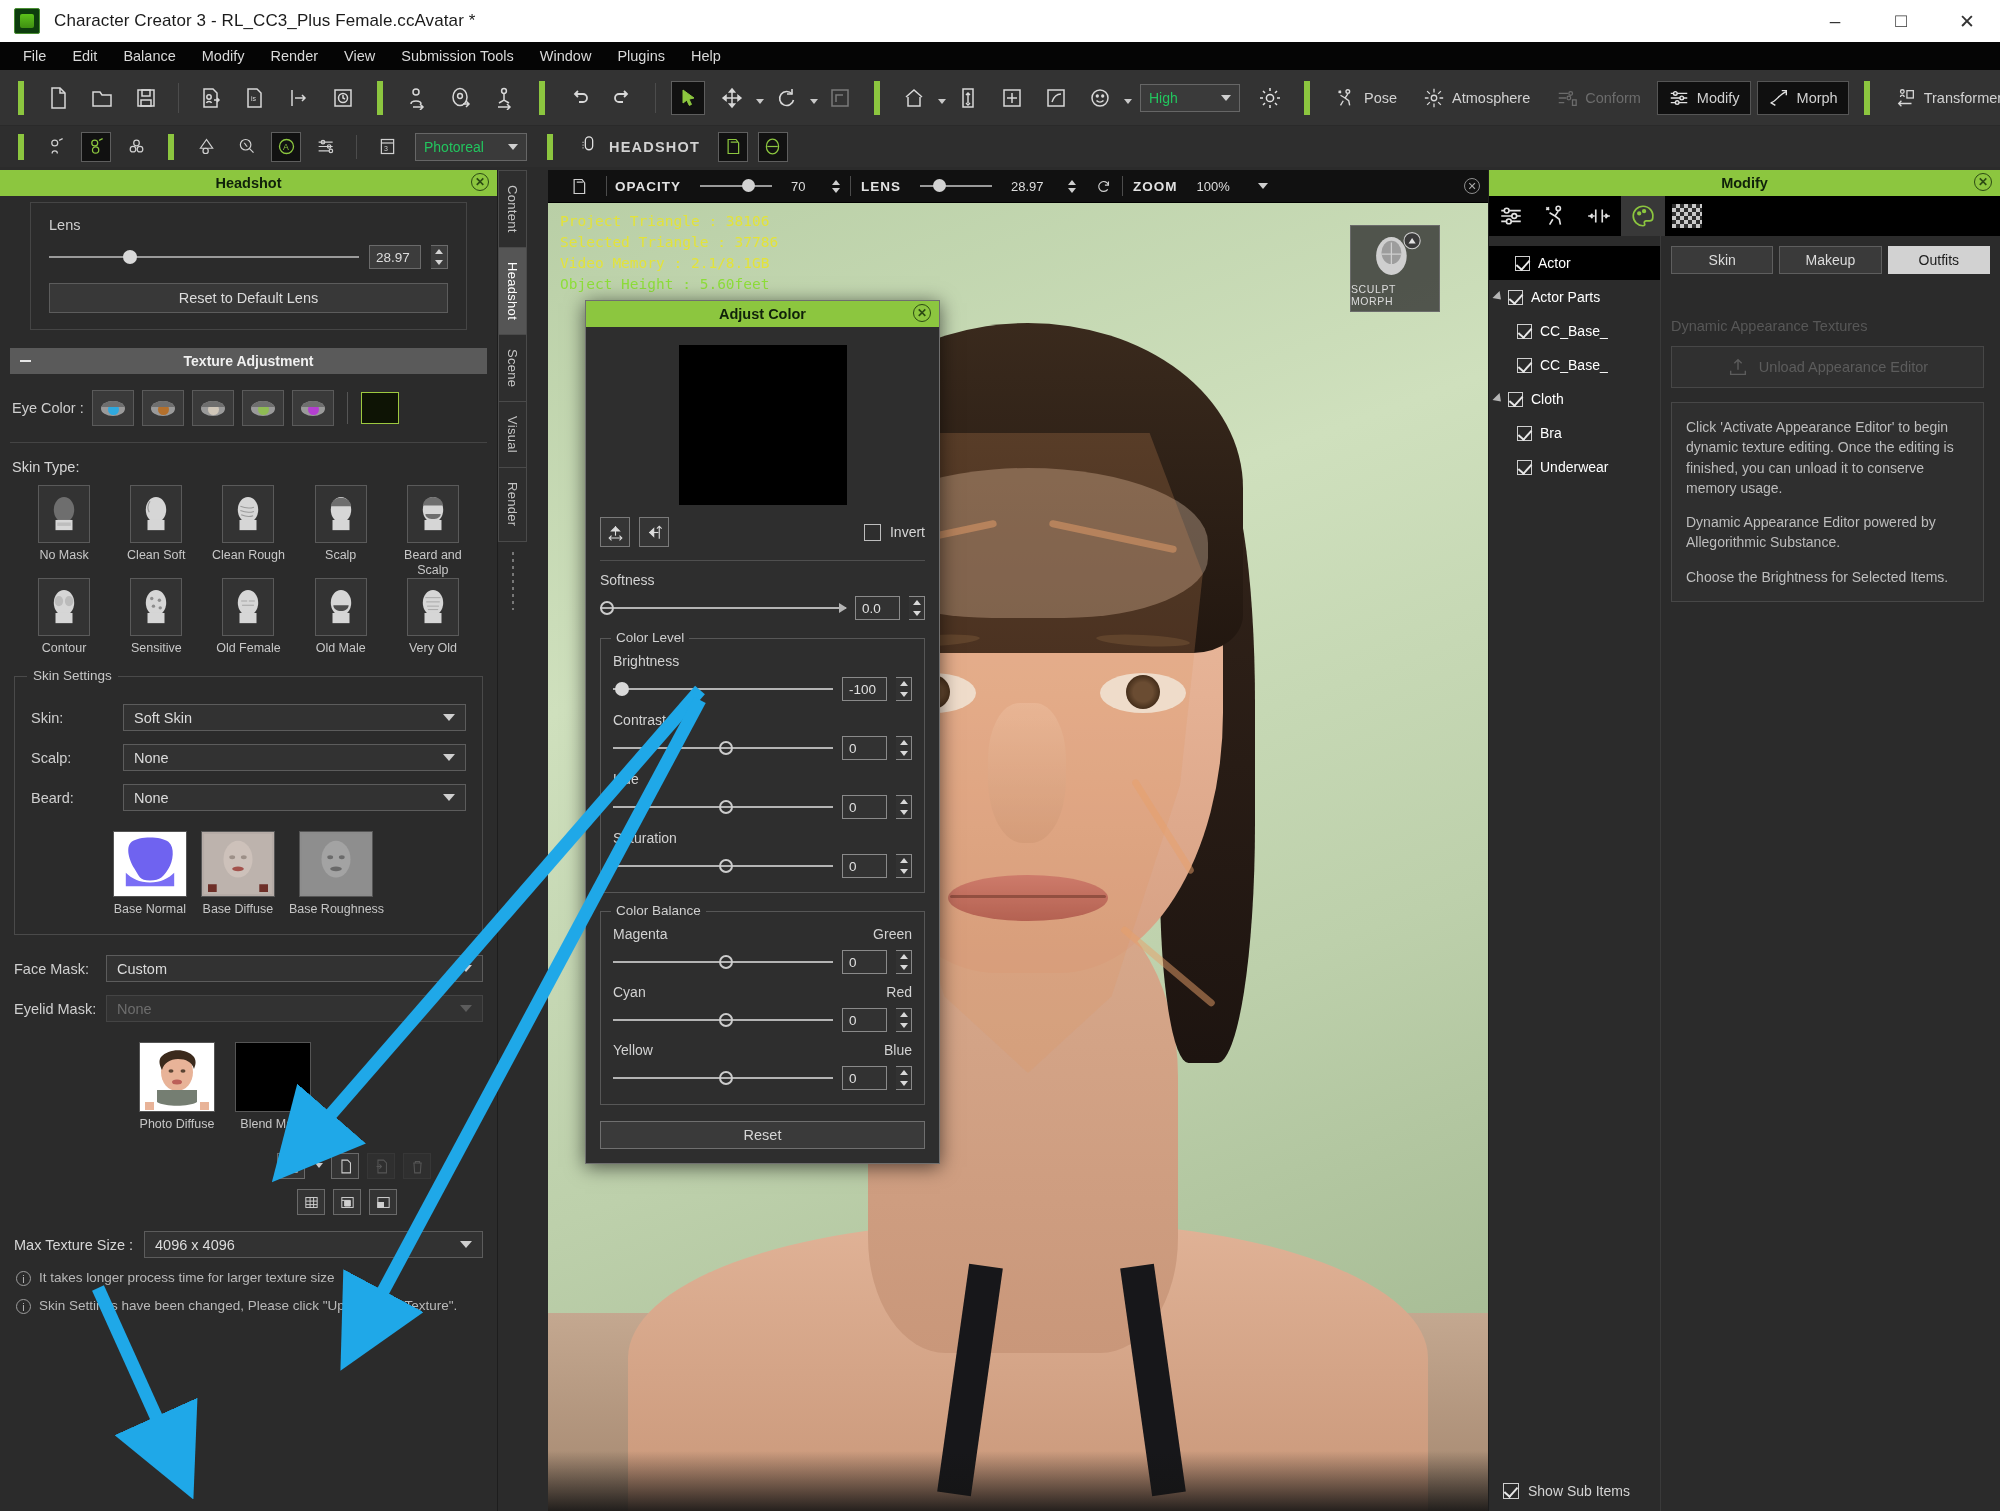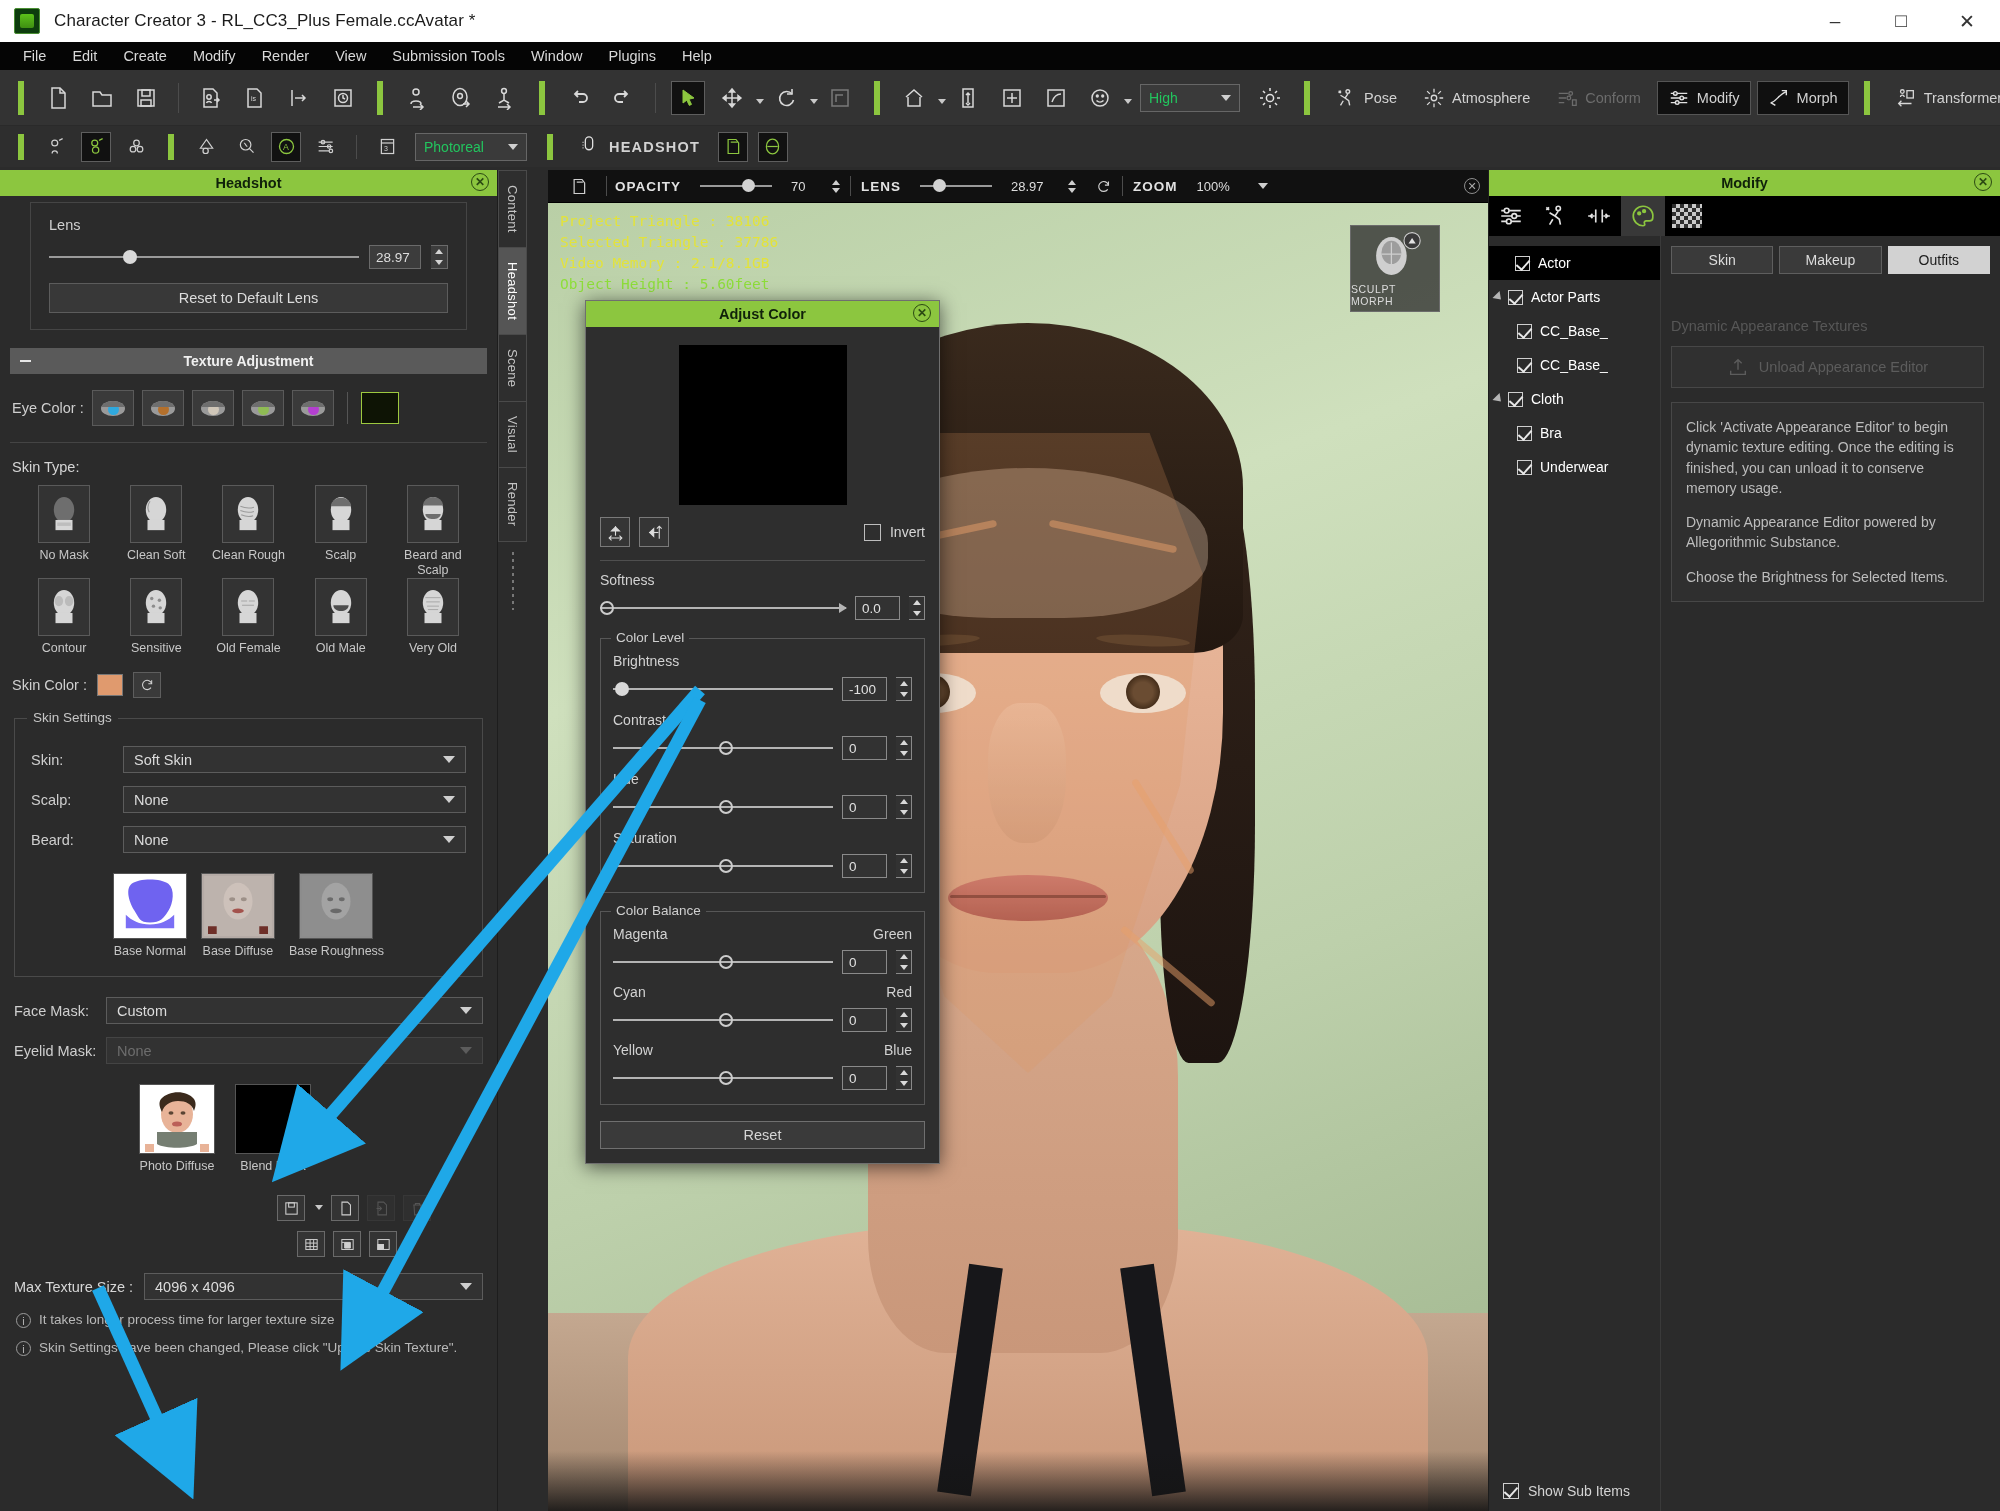--- a/index.html
+++ b/index.html
@@ -312,21 +312,21 @@
     <div class="tb-ctrls">
       <div class="tb-btn">–</div>
       <div class="tb-btn">□</div>
       <div class="tb-btn close">✕</div>
     </div>
   </div>
 
   <div class="menubar">
     <div class="menu-item">File</div>
     <div class="menu-item">Edit</div>
-    <div class="menu-item">Create</div>
+    <div class="menu-item">Balance</div>
     <div class="menu-item">Modify</div>
     <div class="menu-item">Render</div>
     <div class="menu-item">View</div>
     <div class="menu-item">Submission Tools</div>
     <div class="menu-item">Window</div>
     <div class="menu-item">Plugins</div>
     <div class="menu-item">Help</div>
   </div>
 
   <div class="toolbar">
@@ -806,30 +806,20 @@
               <svg viewBox="0 0 40 46" width="34" height="40">
                 <ellipse cx="20" cy="18" rx="12" ry="15" fill="#d6d6d6"></ellipse>
                 <path d="M11 12h18M12 17h16M13 22h14M14 26h12" stroke="#a5a5a5" stroke-width="1.1" fill="none"></path>
                 <path d="M10 30h20v12H10z" fill="#d6d6d6"></path>
               </svg>
             </div>
             <div class="skinname">Very Old</div>
           </div>
       </div>
 
-      <div class="skincolorrow">
-        <span class="lbl">Skin Color :</span>
-        <div class="colorchip" style="background:#e09a6e"></div>
-        <div class="refreshbtn">
-          <svg viewBox="0 0 24 24" width="16" height="16" fill="none" stroke="#d2d2d2" stroke-width="1.6">
-              <path d="M19 10a7 7 0 1 0-1 6"></path>
-              <path d="M19 5v5h-5"></path>
-            </svg>
-        </div>
-      </div>
 
       <div class="fieldset">
         <div class="fslegend">Skin Settings</div>
         <div class="frow">
           <span class="fl">Skin:</span>
           <div class="dd">
               <span>Soft Skin</span>
               <span class="ddc"></span>
             </div>
         </div>

